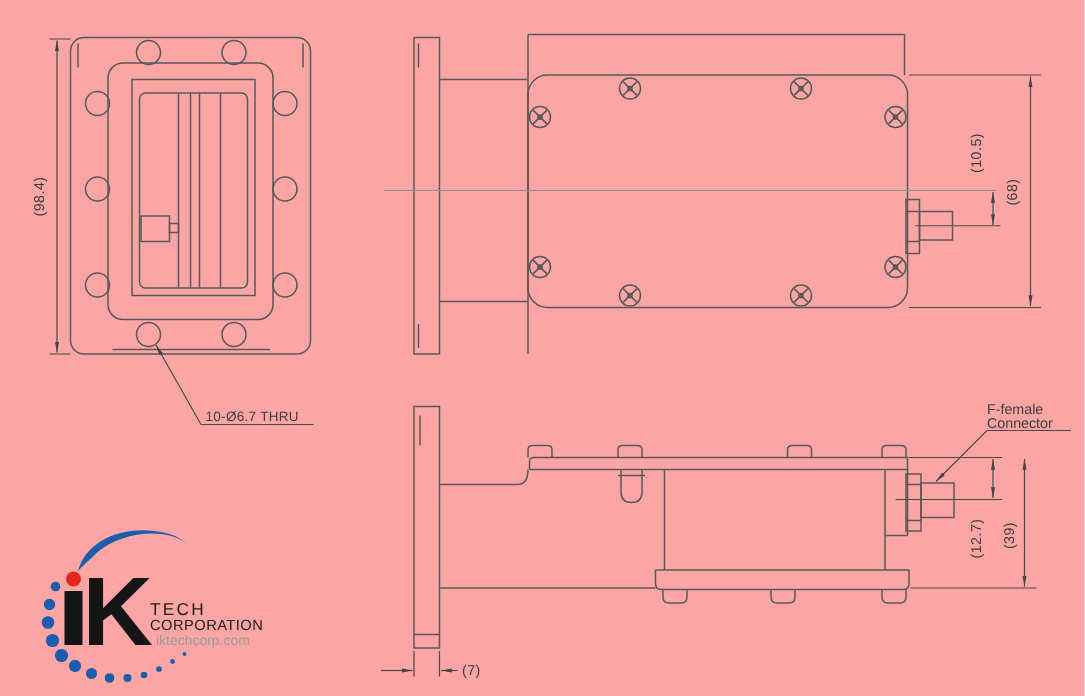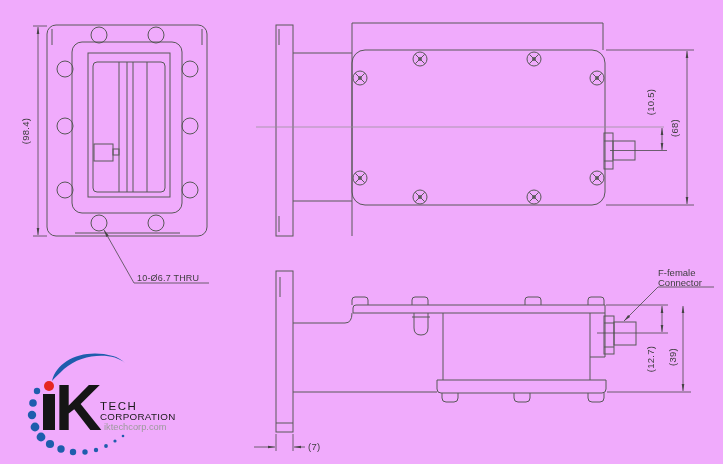--- a/index.html
+++ b/index.html
@@ -1,16 +1,16 @@
 <!DOCTYPE html>
 <html><head>
 <meta charset="utf-8">
 <style>
   html,body{margin:0;padding:0;background:#ffffff;}
-  .stage{position:relative;width:723px;height:464px;background:#f0abfc;overflow:hidden;
+  .stage{position:relative;width:723px;height:464px;background:#fca5a5;overflow:hidden;
          font-family:"Liberation Sans",sans-serif;}
   svg text{font-family:"Liberation Sans",sans-serif;}
   .dimtxt{font-size:9.5px;fill:#3d3d3d;letter-spacing:.3px;}
   .notetxt{font-size:9px;fill:#3d3d3d;letter-spacing:.2px;}
   .lbl{font-size:9.5px;fill:#3d3d3d;}
 </style>
 </head>
 <body>
 
 <div class="stage">

